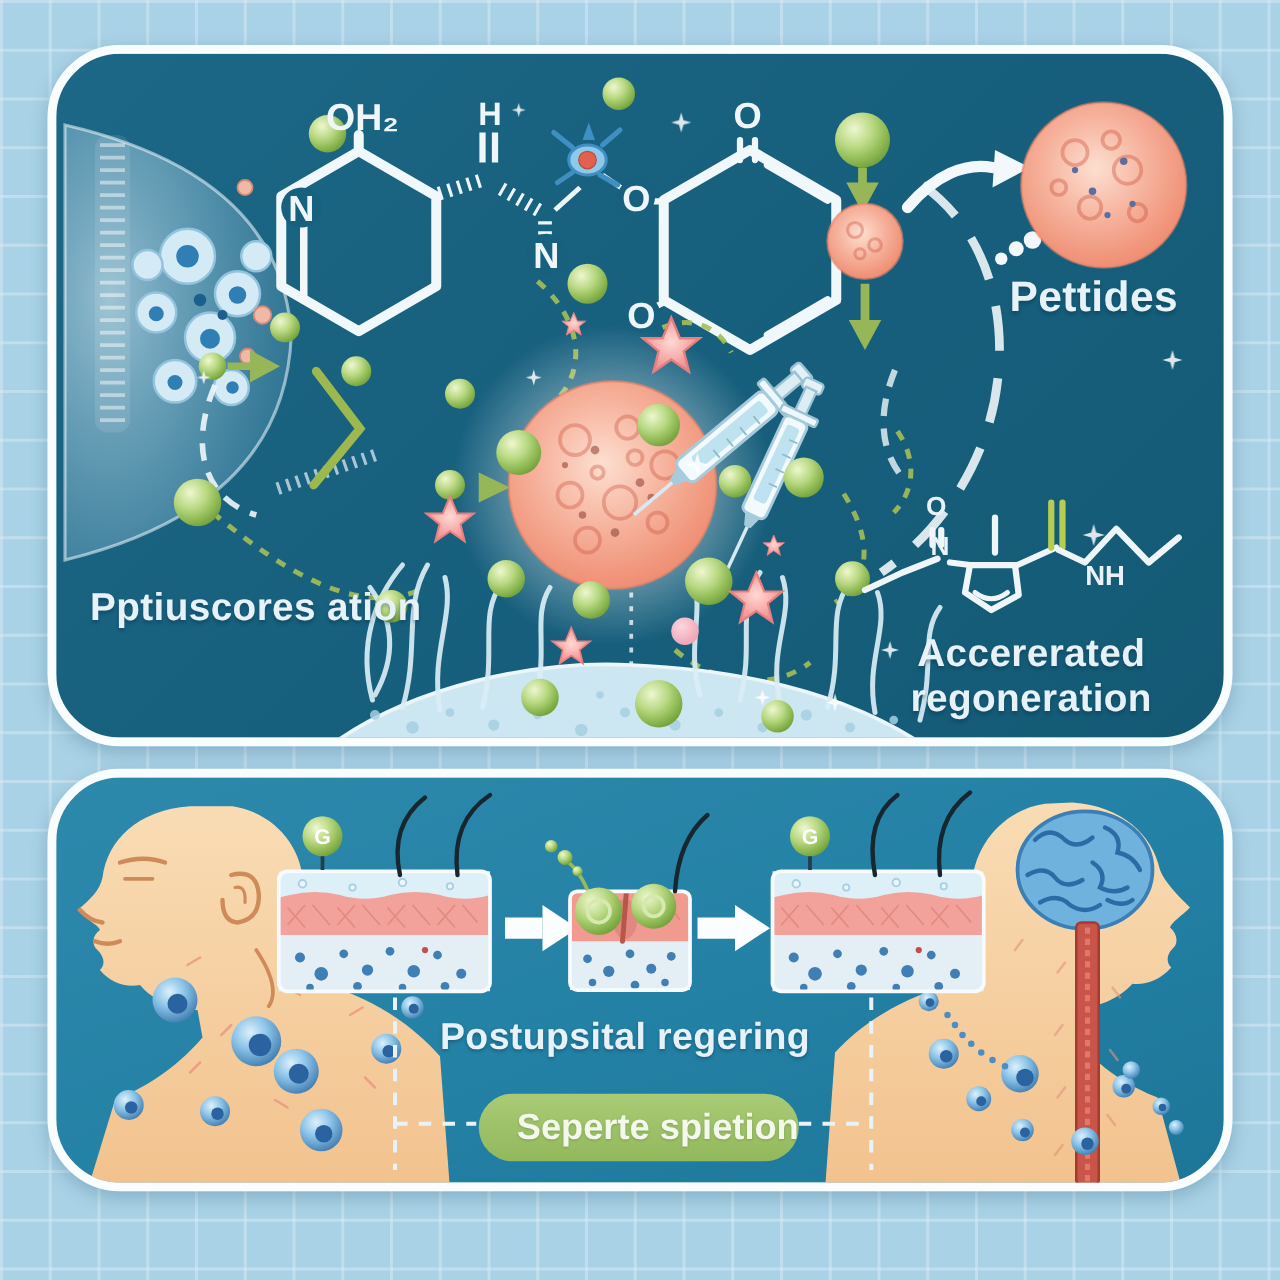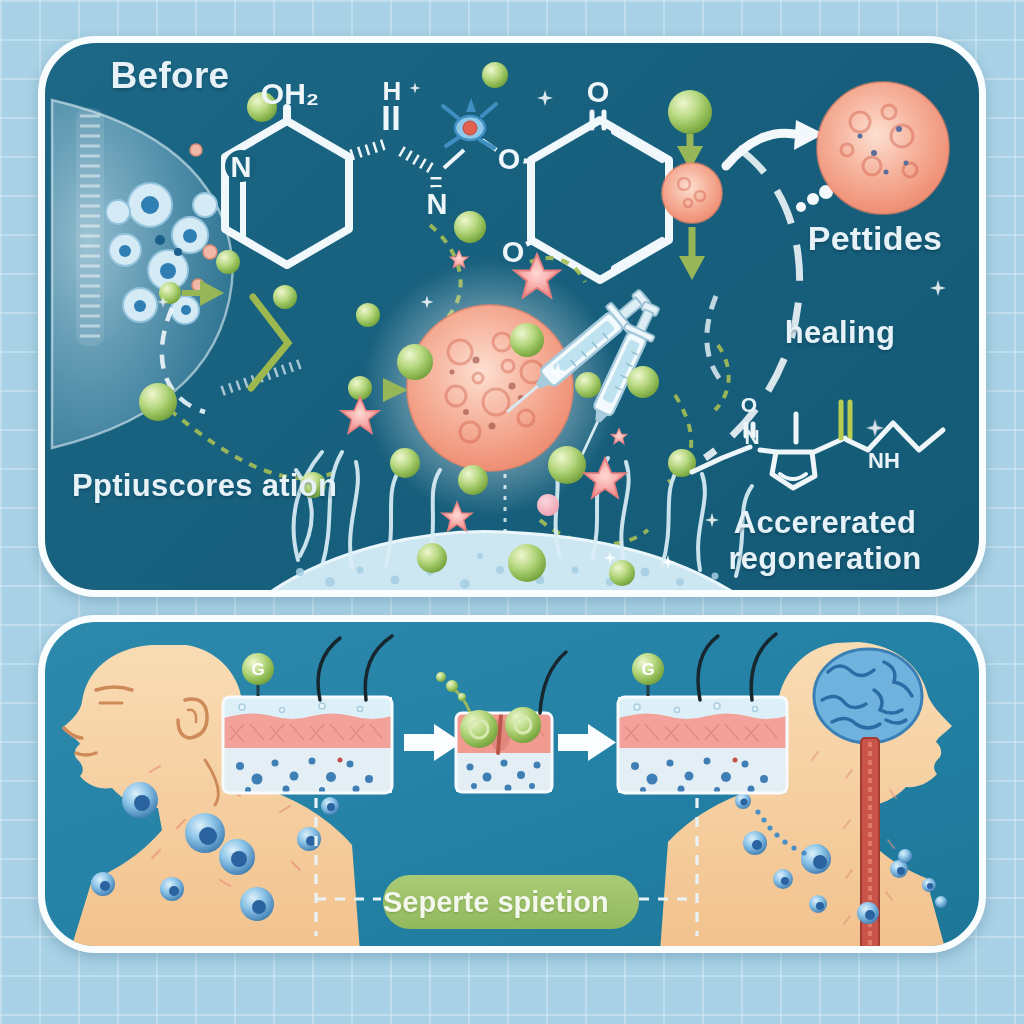--- a/index.html
+++ b/index.html
@@ -19,21 +19,21 @@
   svg{position:absolute;left:0;top:0;}
   svg text{font-family:"Liberation Sans",sans-serif;font-weight:bold;}
   .chem{fill:#eef6fa;font-size:29px;text-anchor:middle;}
   .chem-sm{fill:#e8f2f7;font-size:21px;text-anchor:middle;}
   .marker-g{fill:#ffffff;font-size:17px;text-anchor:middle;}
   .lbl{position:absolute;color:#e7f2f8;font-weight:bold;line-height:1.16;
        text-shadow:0 2px 3px rgba(8,48,68,.4);letter-spacing:.3px;}
   .center{text-align:center;}
   #pill{position:absolute;left:383px;top:875px;width:256px;height:54px;border-radius:27px;
         background:linear-gradient(180deg,#a9cb76,#92b85c);display:flex;align-items:center;
-        justify-content:flex-start;color:#f4f8ec;font-weight:bold;font-size:29px;
+        justify-content:flex-end;color:#f4f8ec;font-weight:bold;font-size:29px;
         text-shadow:0 1px 2px rgba(60,90,30,.3);}
 </style>
 </head>
 <body>
 
 <div id="stage">
   <div class="grid"></div>
 
   <div id="panel-top" class="panel"></div>
   <div id="panel-bottom" class="panel"></div>
@@ -610,36 +610,35 @@
 
       <g stroke="#e9f3f7" stroke-width="3.2" stroke-dasharray="10 9" fill="none">
         <path d="M 316 798 L 316 936"></path>
         <path d="M 697 798 L 697 936"></path>
         <path d="M 316 899 L 381 899"></path>
         <path d="M 639 899 L 697 899"></path>
       </g>
     </g>
   </svg>
 
-  <div class="lbl center" style="left:105px;top:55px;width:130px;font-size:37px;">Before</div>
 
   <div class="lbl center" style="left:775px;top:219px;width:200px;font-size:34px;">Pettides</div>
 
   <div class="lbl center" style="left:710px;top:315px;width:260px;font-size:31px;">
-    <div>healing</div>
   </div>
 
   <div class="lbl" style="left:72px;top:468px;font-size:31px;">Pptiuscores ation</div>
 
   <div class="lbl" style="left:72px;top:503px;font-size:31px;">
   </div>
 
   <div class="lbl center" style="left:690px;top:505px;width:270px;font-size:31px;">
     <div>Accererated</div>
     <div>regoneration</div>
   </div>
 
 
+  <div class="lbl center" style="left:330px;top:813px;width:340px;font-size:30px;">Postupsital regering</div>
 
   <div id="pill">
     <span>Seperte spietion</span>
   </div>
 </div>
 
 </body></html>

